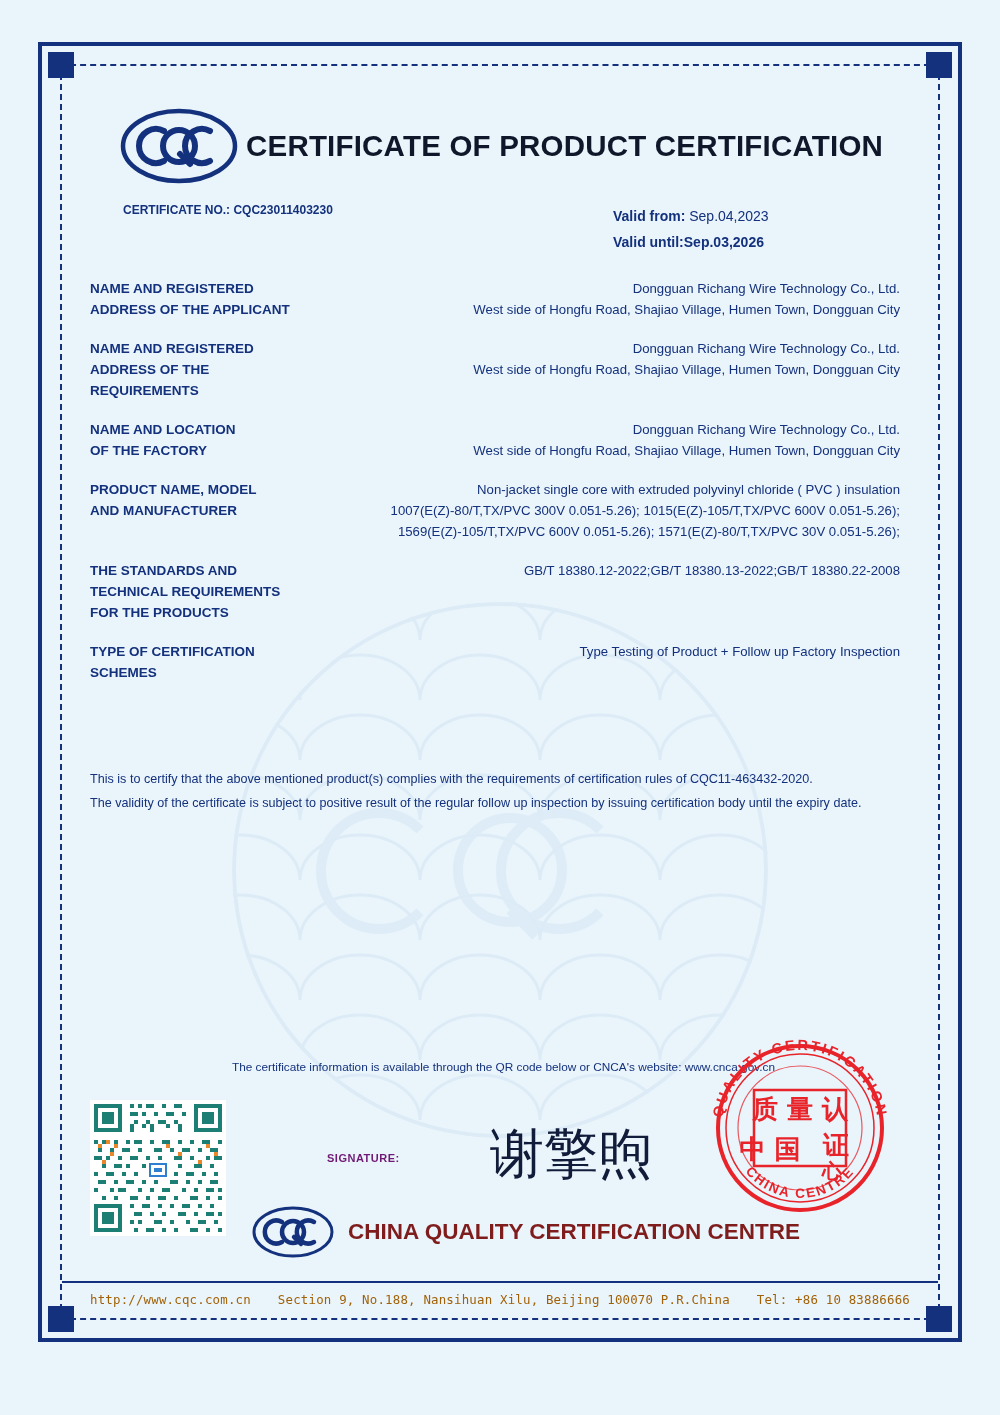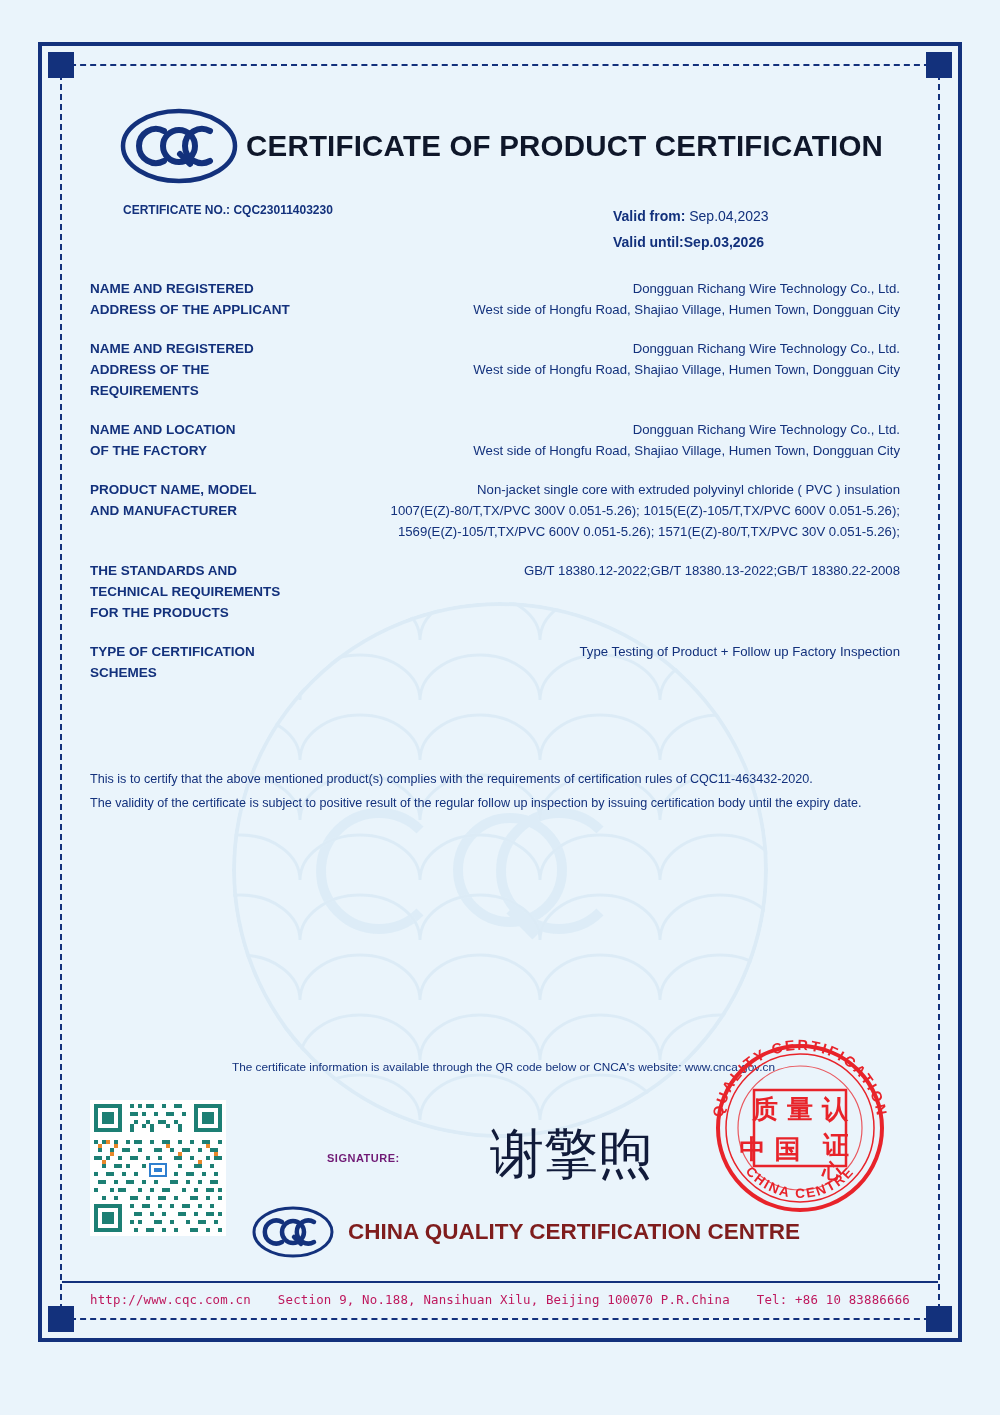--- a/index.html
+++ b/index.html
@@ -215,21 +215,21 @@
   }
   .footer {
     position: absolute;
     left: 90px;
     top: 1292px;
     width: 820px;
     display: flex;
     justify-content: space-between;
     font-family: "DejaVu Sans Mono", monospace;
     font-size: 12.4px;
-    color: #be185d;
+    color: #a16207;
     letter-spacing: 0.2px;
   }
 </style>
 </head>
 <body>
 
 <div class="page">
 
   <div class="frame-outer"></div>
   <div class="frame-dashed"></div>

